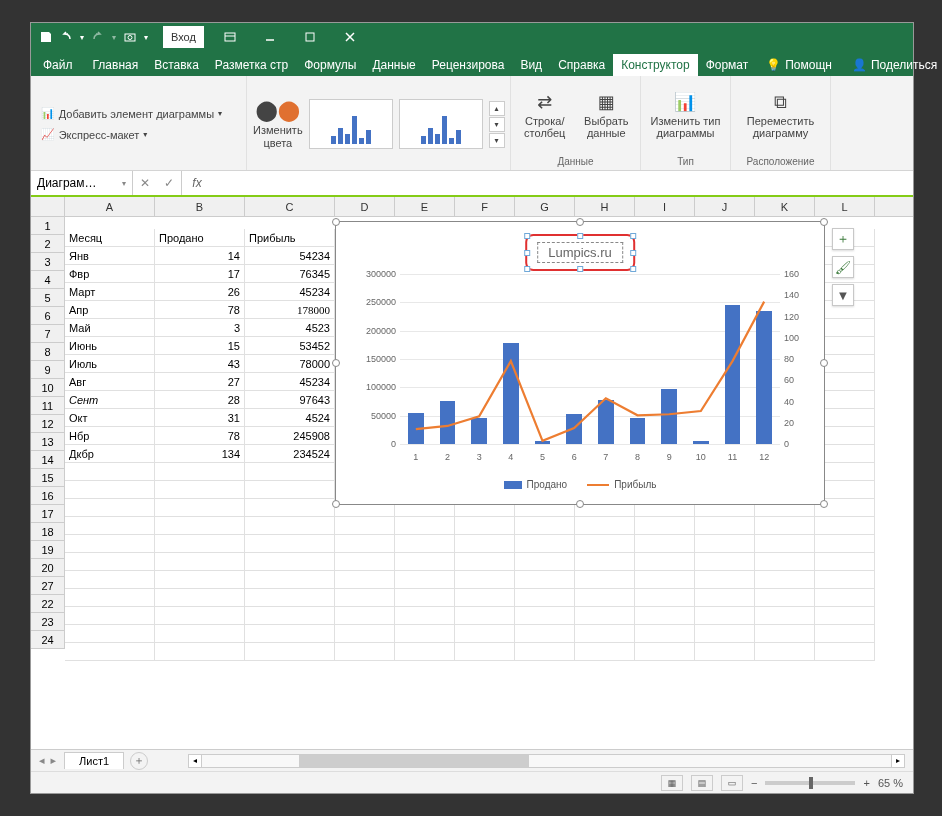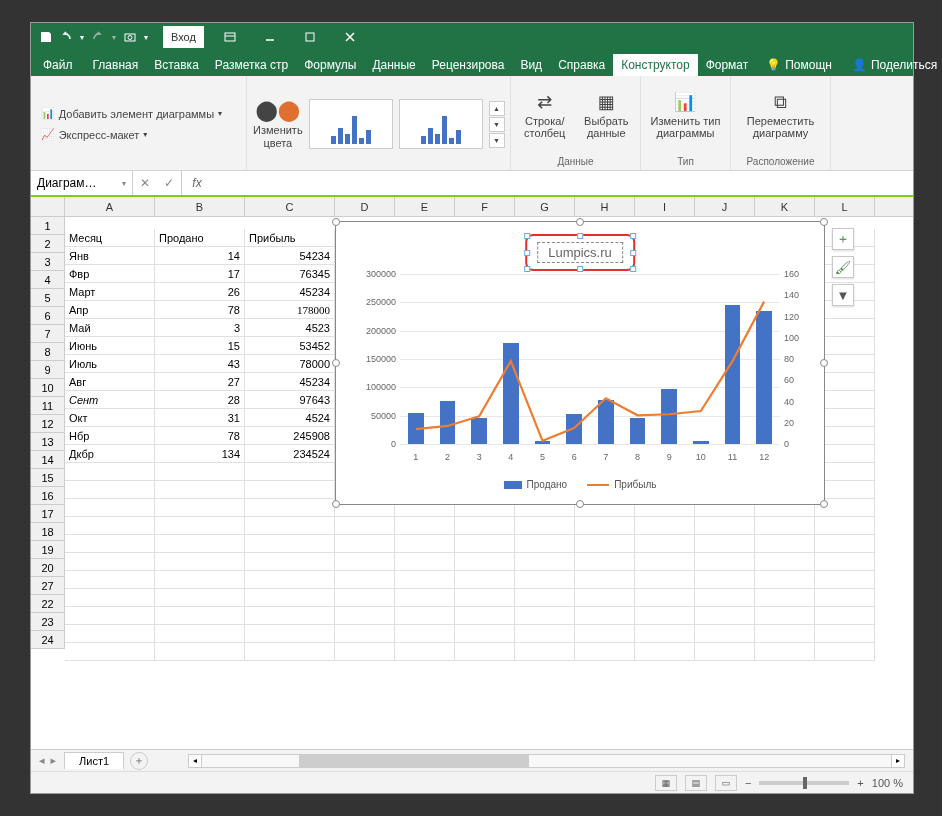--- a/index.html
+++ b/index.html
@@ -755,16 +755,16 @@
 
   <div class="status">
     <div class="view-btn">▦</div>
     <div class="view-btn">▤</div>
     <div class="view-btn">▭</div>
     <span style="cursor:pointer">−</span>
     <div class="zoom-slider">
         <div class="zoom-thumb"></div>
       </div>
     <span style="cursor:pointer">+</span>
-    <span>100 %</span>
+    <span>65 %</span>
   </div>
 
 </div>
 
 </body></html>

